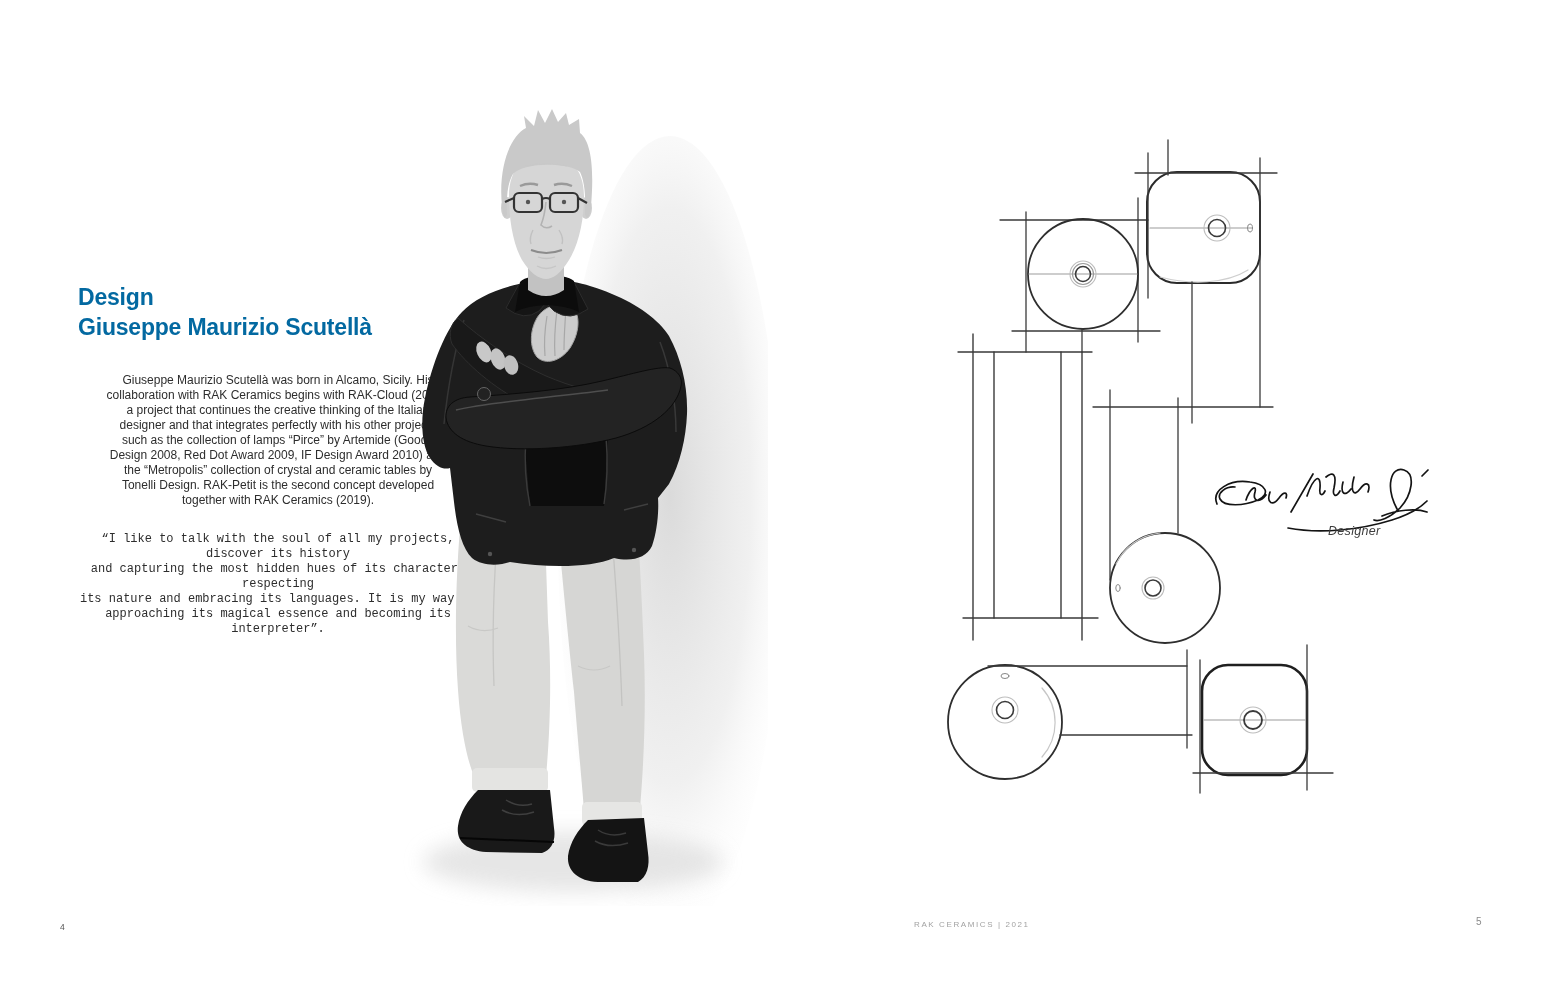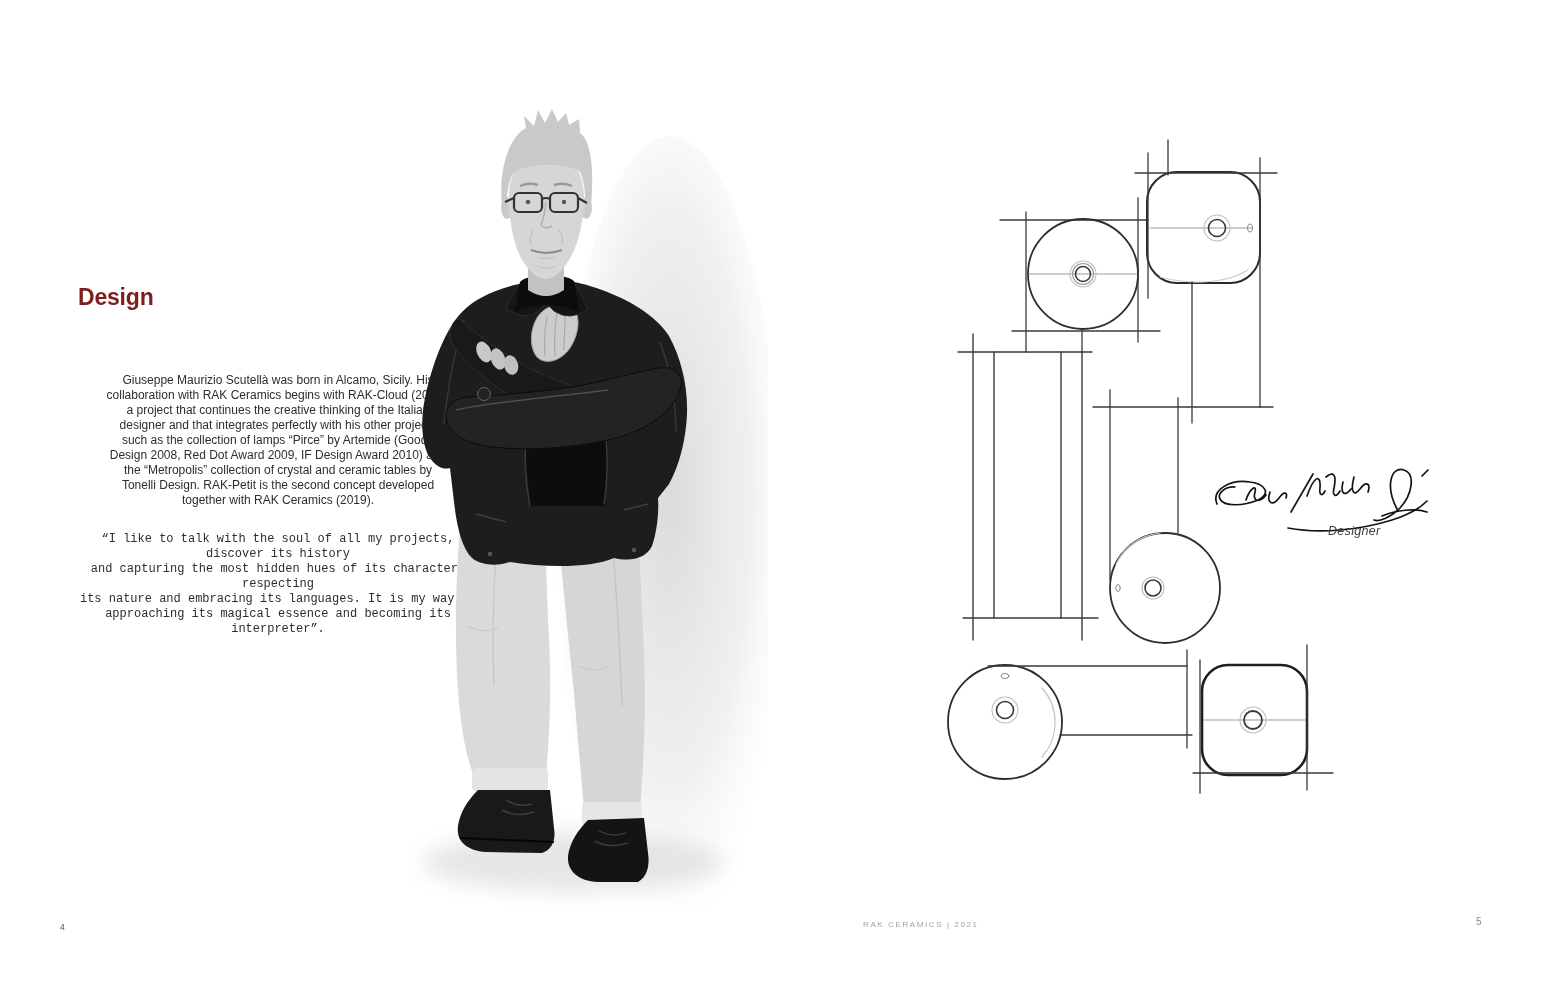--- a/index.html
+++ b/index.html
@@ -2,51 +2,51 @@
 <html><head>
 <meta charset="utf-8">
 <style>
   html,body{margin:0;padding:0;background:#e9e9e9;}
   .spread{
     position:relative;width:1550px;height:984px;background:#ffffff;
     overflow:hidden;font-family:"Liberation Sans",sans-serif;
   }
   .abs{position:absolute;}
   .page-title{
-    left:78px;top:282px;font-size:23px;font-weight:bold;color:#7f1d1d;
+    left:78px;top:282px;font-size:23px;font-weight:bold;color:#0369a1;
     line-height:1.32;letter-spacing:-0.2px;margin:0;
   }
   .body-text{
     left:78px;width:400px;font-size:12px;line-height:15px;color:#2d2d2d;
     white-space:pre-line;margin:0;text-align:center;
   }
   .bio{top:373px;}
   .quote{top:532px;font-family:Liberation Mono, monospace;}
   .portrait{left:398px;top:106px;width:370px;height:800px;}
   .sketches{left:930px;top:120px;width:510px;height:700px;}
   .sig-label{
     left:1328px;top:524px;font-size:12.5px;font-style:italic;color:#3d3d3d;
     letter-spacing:0.3px;
   }
   .imprint{
-    left:863px;top:920px;font-size:8px;letter-spacing:1.6px;color:#a2a2a2;
+    left:914px;top:920px;font-size:8px;letter-spacing:1.6px;color:#a2a2a2;
   }
   .pagenum{font-size:10px;color:#8a8a8a;}
   .pagenum-left{left:60px;top:922px;font-size:8.5px;color:#555;}
   .pagenum-right{left:1476px;top:916px;}
   svg{display:block;}
 </style>
 </head>
 <body>
 
 <div class="spread">
 
   <section>
 
-    <h1 class="abs page-title"><span>Design</span><br></h1>
+    <h1 class="abs page-title"><span>Design</span><br><span>Giuseppe Maurizio Scutellà</span></h1>
 
     <p class="abs body-text bio">Giuseppe Maurizio Scutellà was born in Alcamo, Sicily. His
 collaboration with RAK Ceramics begins with RAK-Cloud (2018),
 a project that continues the creative thinking of the Italian
 designer and that integrates perfectly with his other projects
 such as the collection of lamps “Pirce” by Artemide (Good_
 Design 2008, Red Dot Award 2009, IF Design Award 2010) and
 the “Metropolis” collection of crystal and ceramic tables by
 Tonelli Design. RAK-Petit is the second concept developed
 together with RAK Ceramics (2019).</p>

